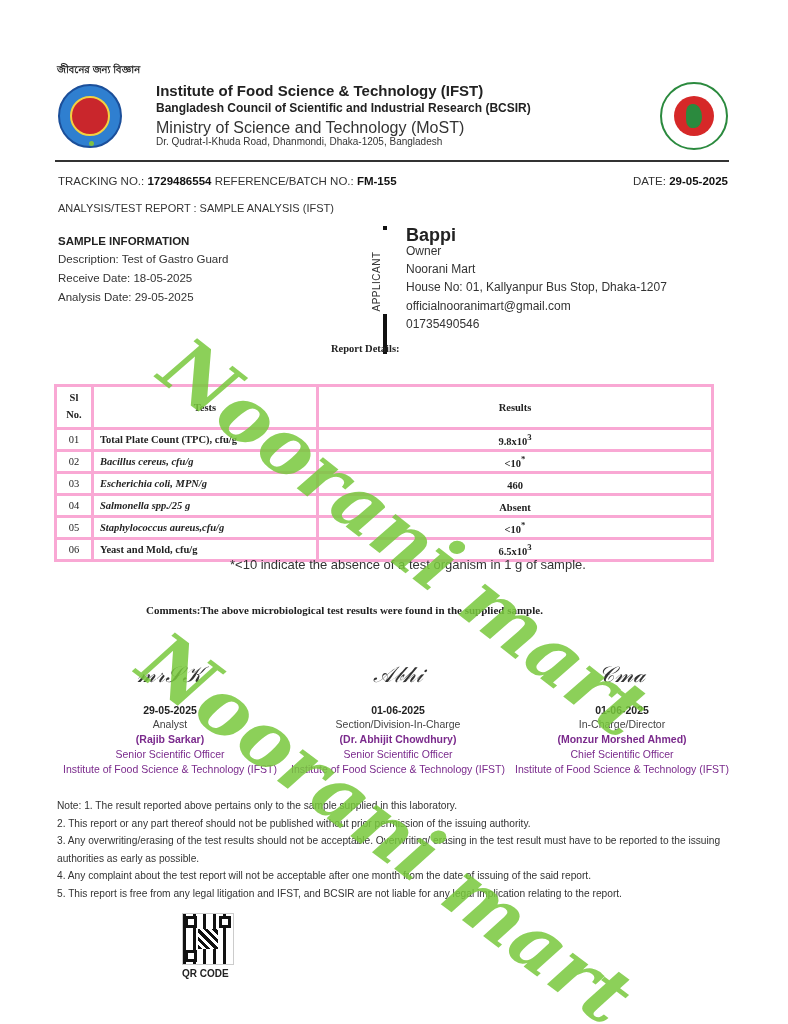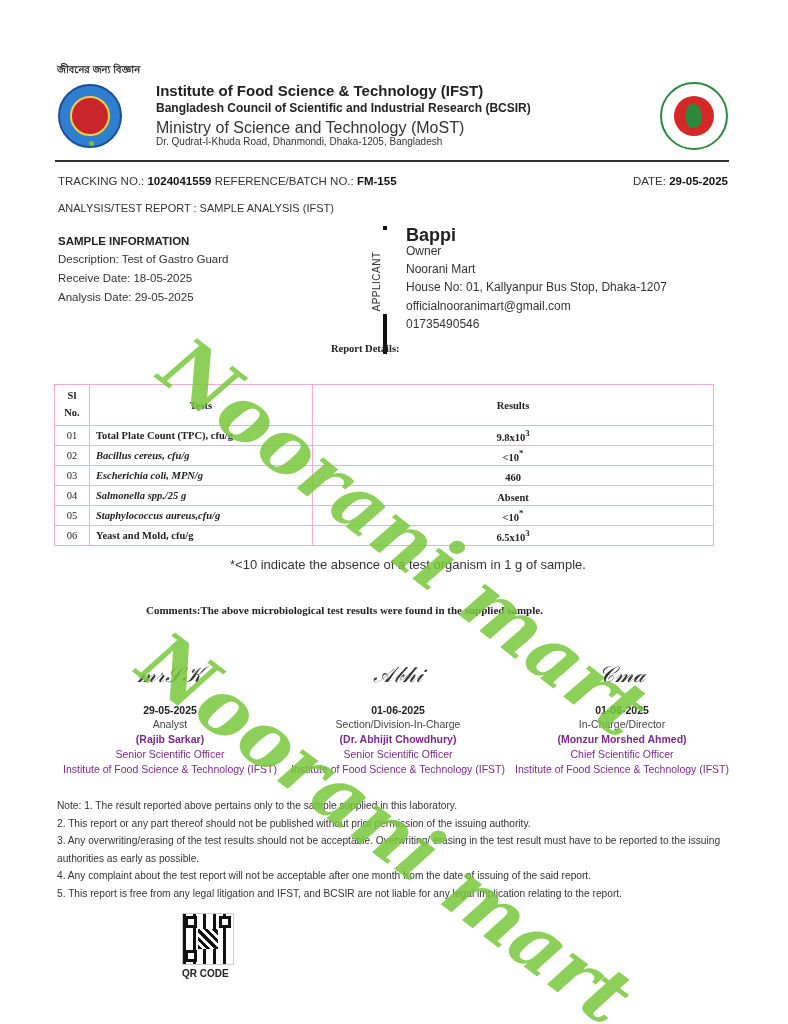--- a/index.html
+++ b/index.html
@@ -33,21 +33,21 @@
   .applicant-label span { position:absolute; left:-30px; top:50px; transform:rotate(-90deg); font-size:10px;
                           color:#333; letter-spacing:0.5px; white-space:nowrap; }
   .applicant-label .sq1 { position:absolute; left:7px; top:0px; width:4px; height:4px; background:#111; }
   .applicant-label .bar { position:absolute; left:7px; top:88px; width:4px; height:40px; background:#111; }
   .ap-name { left:406px; top:225px; font-size:18px; font-weight:bold; color:#222; }
   .ap-line { left:406px; font-size:12px; color:#333;text-align:right; }
   .report-details { left:331px; top:343px; font-size:10.5px; font-weight:bold;
                     font-family:"Liberation Serif", "DejaVu Serif", serif; color:#222; }
   table.tests { position:absolute; left:54px; top:384px; width:660px; border-collapse:collapse;
                 font-family:"Liberation Serif", "DejaVu Serif", serif; font-size:10.5px; color:#222; }
-  table.tests th, table.tests td { border:1px solid #f9a8d4; padding:0 6px; height:19px; }
+  table.tests th, table.tests td { border:3px solid #f9a8d4; padding:0 6px; height:19px; }
   table.tests th { font-weight:bold; height:40px; }
   table.tests td.sl { text-align:center; width:22px; }
   table.tests th.sl { width:22px; line-height:1.6; }
   table.tests td.test { font-weight:bold; width:210px; }
   table.tests td.res { text-align:center; font-weight:bold; }
   table.tests td.test i { font-style:italic; }
   .footnote { left:230px; top:557px; font-size:13px; color:#333; }
   .comments { left:146px; top:604px; font-size:11px; font-weight:bold; color:#222;
               font-family:"Liberation Serif", "DejaVu Serif", serif; }
   .sig { position:absolute; text-align:center; font-size:10.5px; }
@@ -83,21 +83,21 @@
 <div class="abs h3">Ministry of Science and Technology (MoST)</div>
 <div class="abs h4">Dr. Qudrat-I-Khuda Road, Dhanmondi, Dhaka-1205, Bangladesh</div>
 <div class="abs logo-right">
   <div class="red"></div>
     <div class="map"></div>
 </div>
 <div class="abs rule"></div>
 
 <div class="abs track">
   <span>TRACKING NO.:</span>
-  <b>1024041559</b>
+  <b>1729486554</b>
   <span>REFERENCE/BATCH NO.:</span>
   <b>FM-155</b>
 </div>
 <div class="abs date">
   <span>DATE:</span>
   <b>29-05-2025</b>
 </div>
 <div class="abs analysis">ANALYSIS/TEST REPORT : SAMPLE ANALYSIS (IFST)</div>
 
 <div class="abs si-title">SAMPLE INFORMATION</div>

